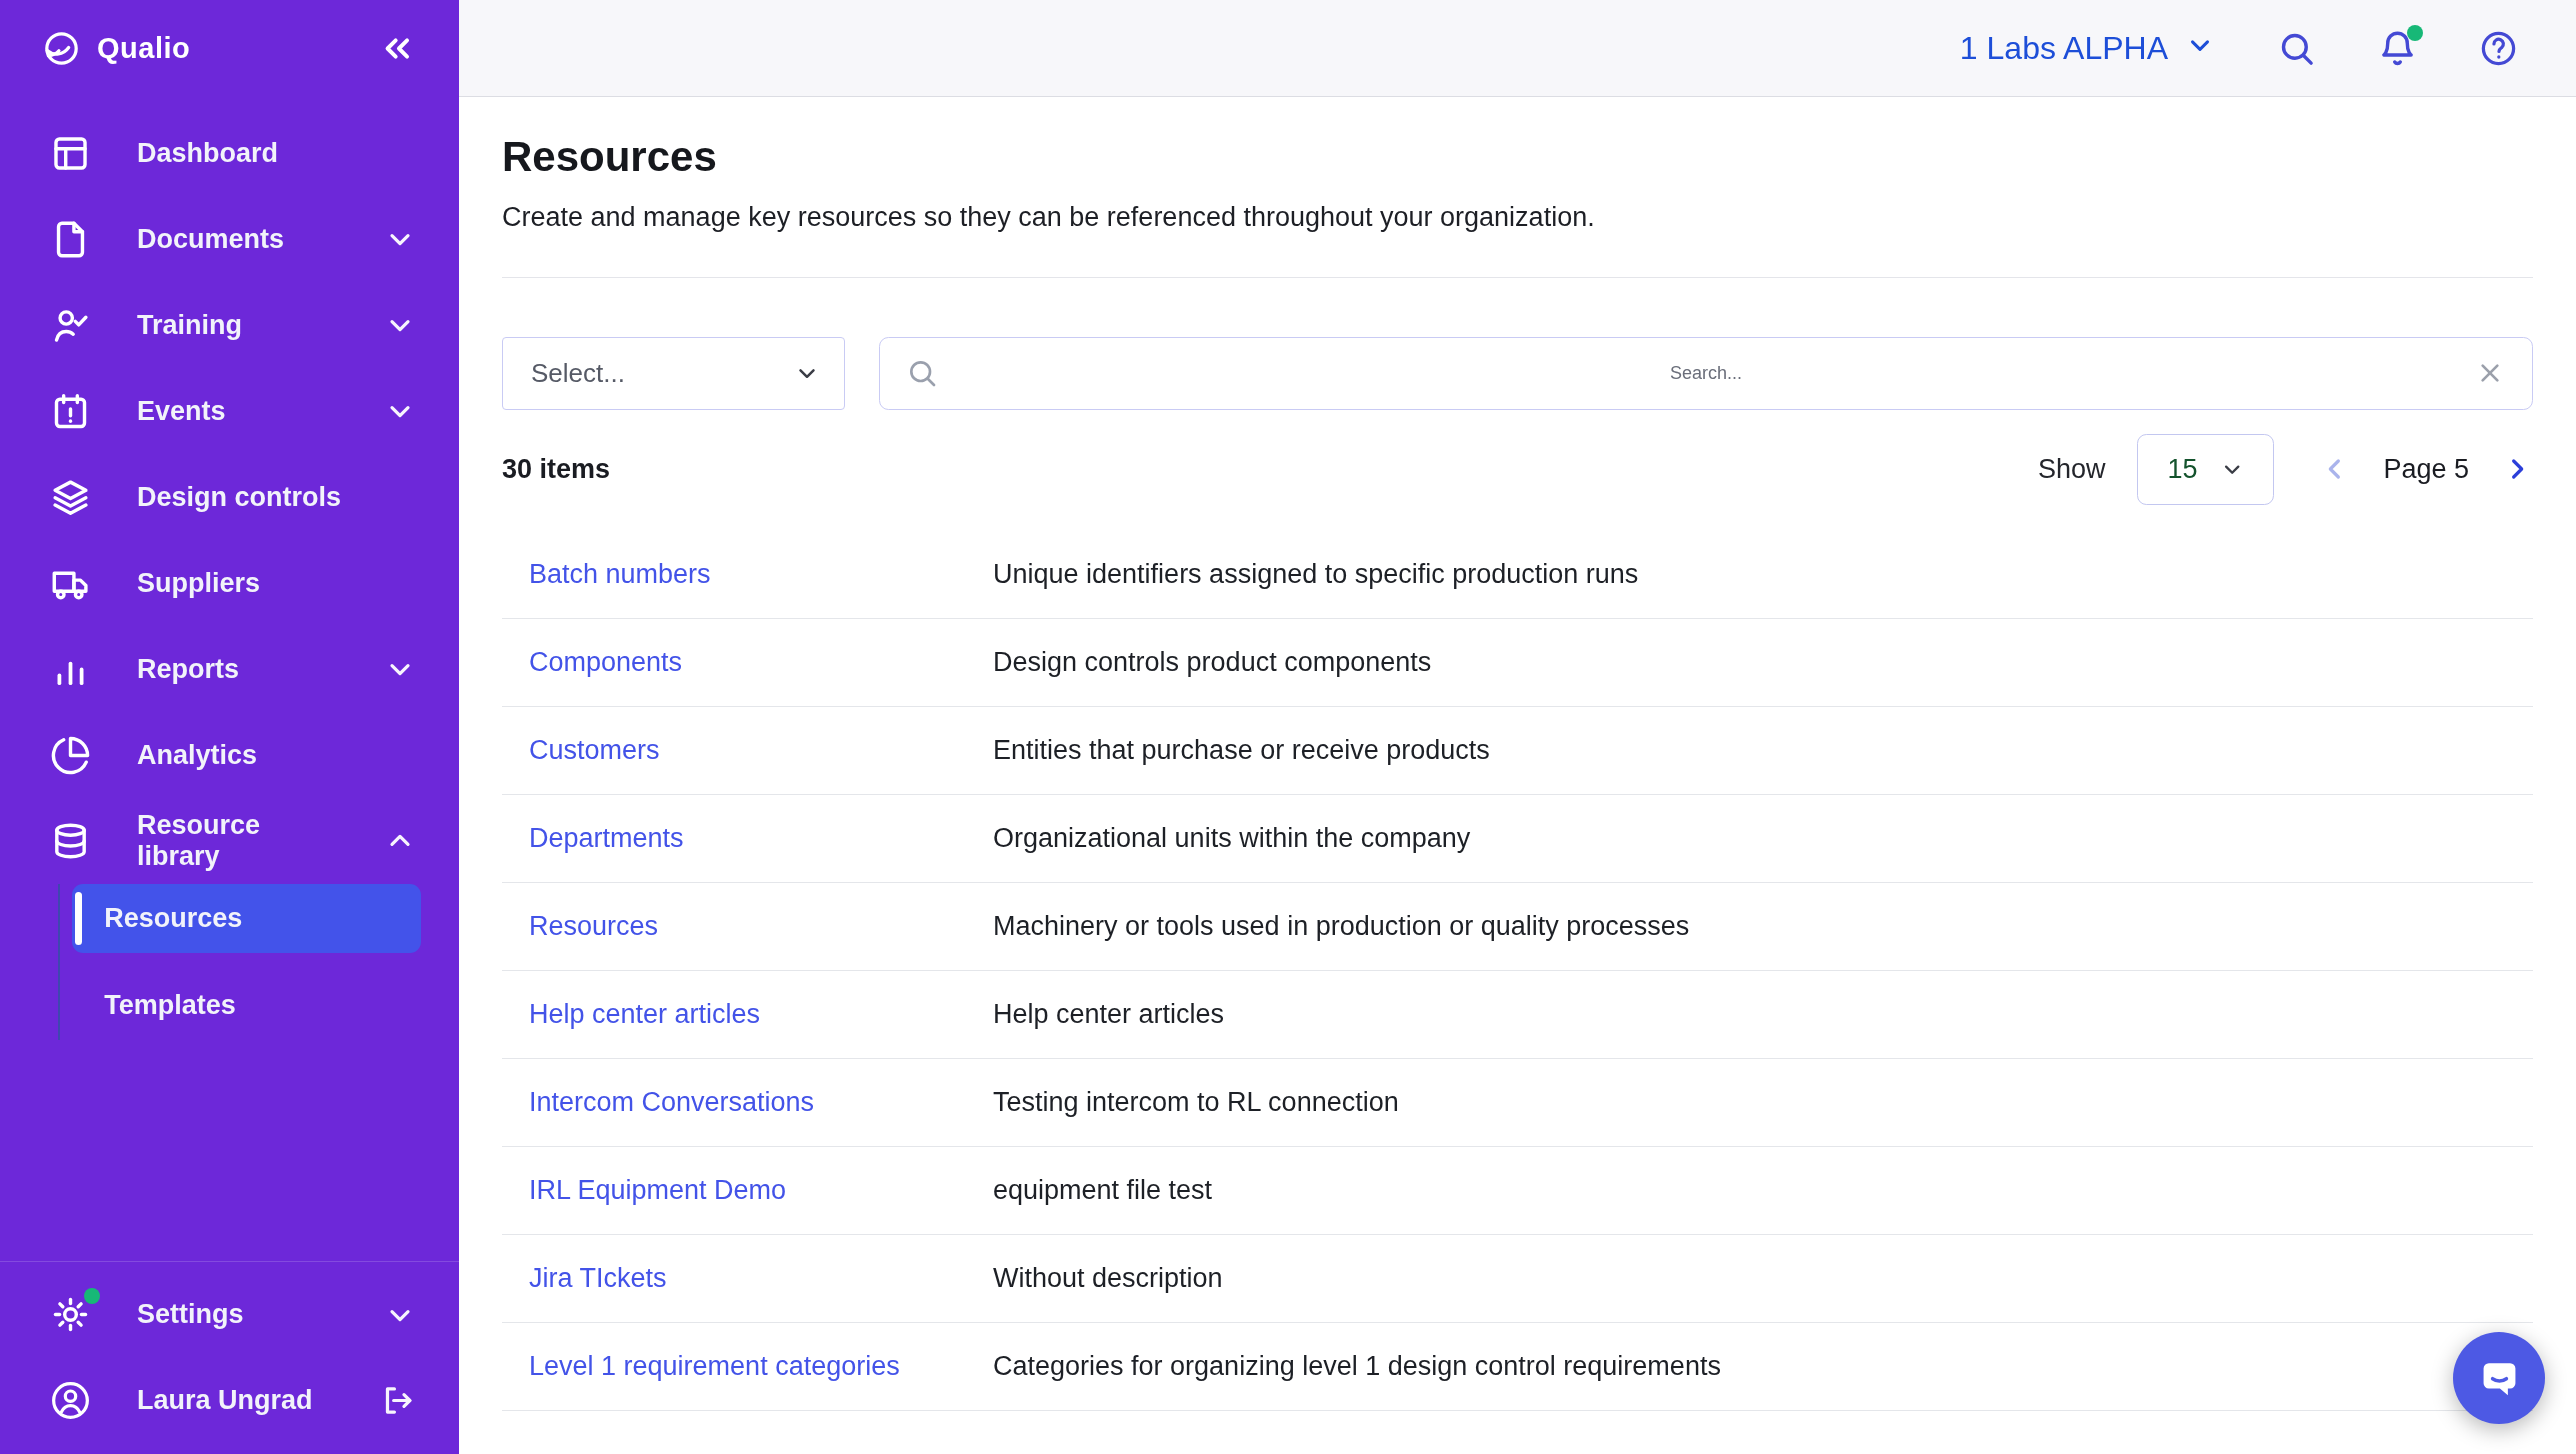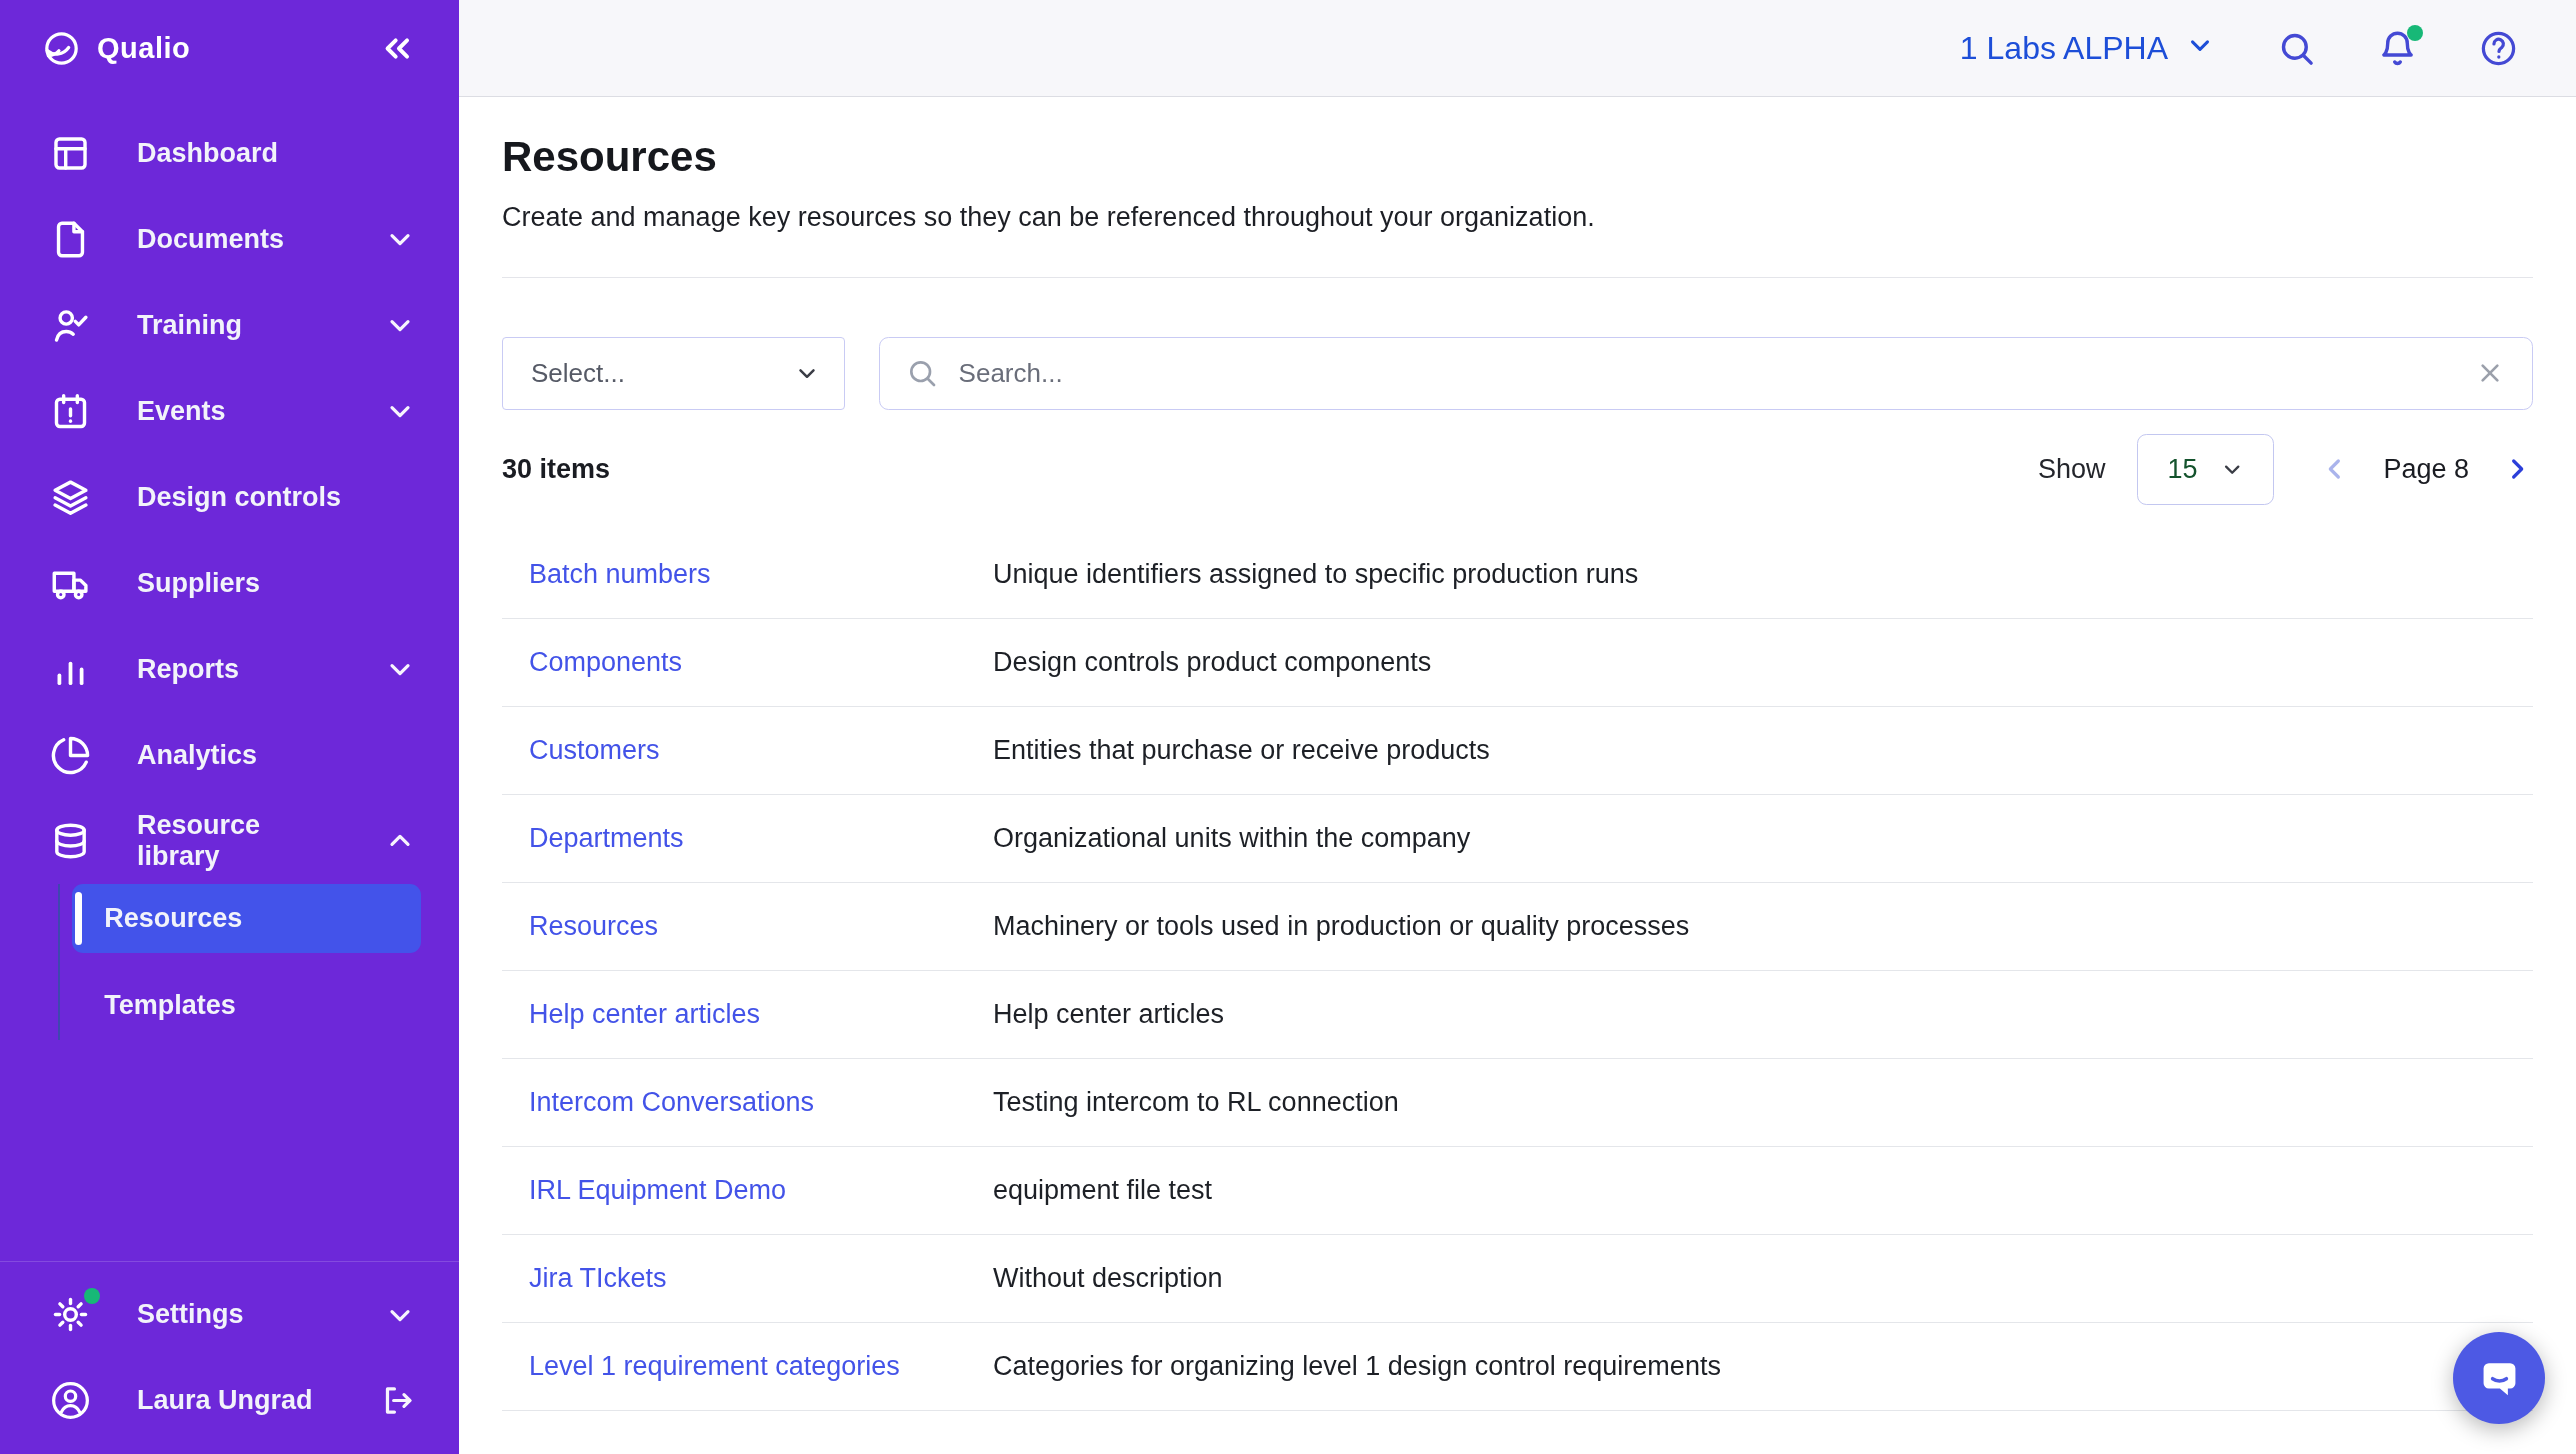--- a/index.html
+++ b/index.html
@@ -89,22 +89,22 @@
     display: flex; align-items: center; justify-content: space-between;
     padding: 0 24.4px 0 28px; font-size: 26px; color: #565a66;
     background: #fff; cursor: pointer;
   }
   .search-box {
     flex: 1; height: 73px; border: 1.9px solid #c9cbf4; border-radius: 9.4px;
     display: flex; align-items: center; gap: 20.6px; padding: 0 26px;
     background: #fff;
   }
   .search-box input {
-    flex: 1; border: none; outline: none; font-size: 26px;
-    font-family: "Liberation Sans", sans-serif; color: #15803d;
+    flex: 1; border: none; outline: none; font-size: 18px;
+    font-family: "Liberation Sans", sans-serif; color: #15803d; text-align: center;
   }
   .search-box input::placeholder { color: #6a6e7a; }
   .clear-btn { background: none; border: none; color: #9ba0ab; cursor: pointer; }
 
   .meta-row { margin-top: 24.4px; display: flex; align-items: center; }
   .items-count { font-size: 27px; font-weight: 700; color: #1a1c22; }
   .pager { margin-left: auto; display: flex; align-items: center; gap: 32px; }
   .show-label { font-size: 27px; color: #24262c; }
   .pagesize-box {
     width: 137px; height: 71px; border: 1.9px solid #c3c7f0; border-radius: 9.4px;
@@ -420,21 +420,21 @@
             <svg width="24.4" height="24.4" viewBox="0 0 24 24" fill="none" stroke="#3a3d46" stroke-width="2.3" stroke-linecap="round" stroke-linejoin="round">
                 <polyline points="6,9.5 12,15.5 18,9.5"></polyline>
               </svg>
           </span>
         </div>
         <button class="page-prev">
           <svg width="32" height="32" viewBox="0 0 24 24" fill="none" stroke="currentColor" stroke-width="2.4" stroke-linecap="round" stroke-linejoin="round">
               <polyline points="14.5,6 8.5,12 14.5,18"></polyline>
             </svg>
         </button>
-        <span class="page-label">Page 8</span>
+        <span class="page-label">Page 5</span>
         <button class="page-next">
           <svg width="32" height="32" viewBox="0 0 24 24" fill="none" stroke="currentColor" stroke-width="2.4" stroke-linecap="round" stroke-linejoin="round">
               <polyline points="9.5,6 15.5,12 9.5,18"></polyline>
             </svg>
         </button>
       </div>
     </div>
 
     <div class="table">
 

